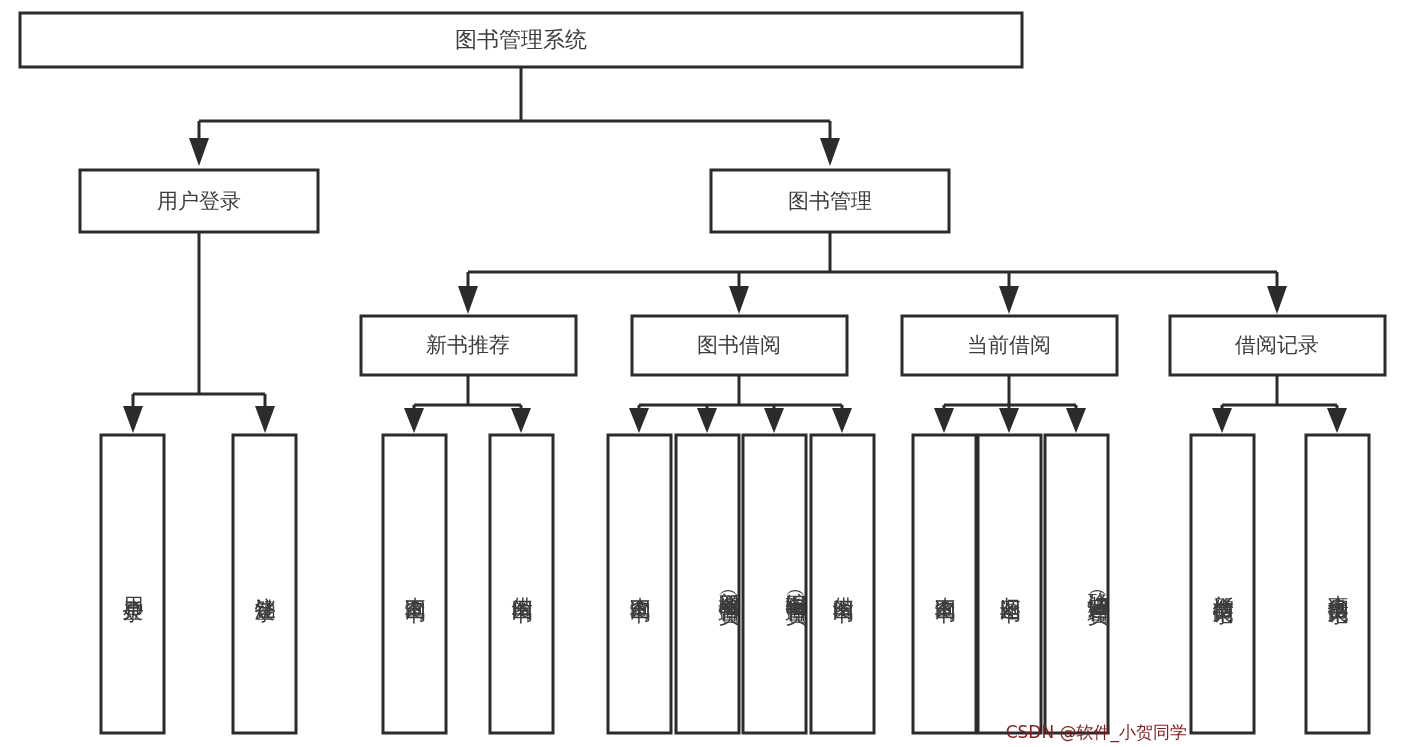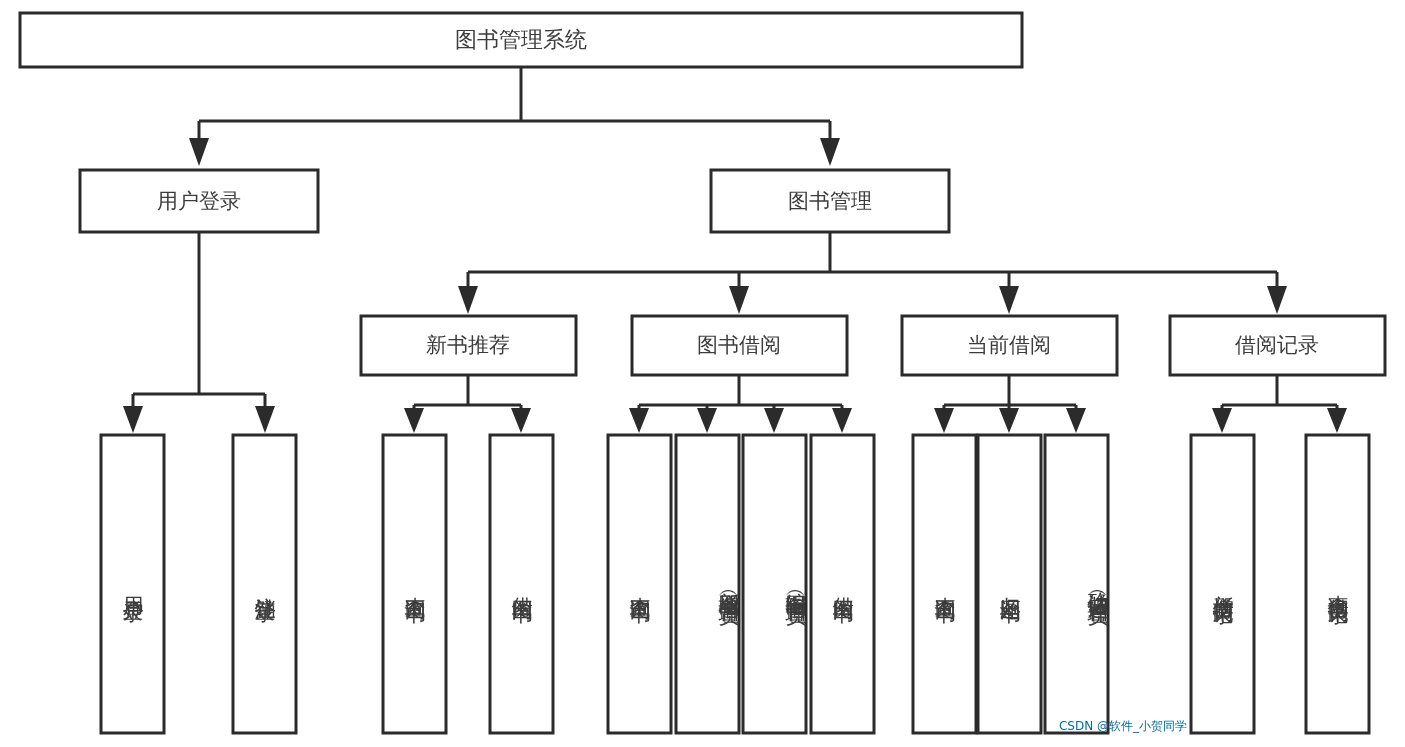--- a/index.html
+++ b/index.html
@@ -65,24 +65,24 @@
     text-align: center;
     display: flex;
     align-items: center;
     justify-content: center;
     white-space: nowrap;
     pointer-events: none;
   }
   .watermark {
     position: absolute;
     right: 8px;
-    bottom: 12px;
-    font-family: "DejaVu Sans", "Liberation Sans", sans-serif;
-    font-size: 12px;
-    color: #0369a1;
+    bottom: 3px;
+    font-family: "DejaVu Sans", "Liberation Sans", sans-serif;
+    font-size: 17px;
+    color: #7f1d1d;
     white-space: nowrap;
   }
 </style>
 </head>
 <body>
 
 <div id="diagram-root">
 
   <svg id="tree-svg" viewBox="0 0 1405 747">
 

